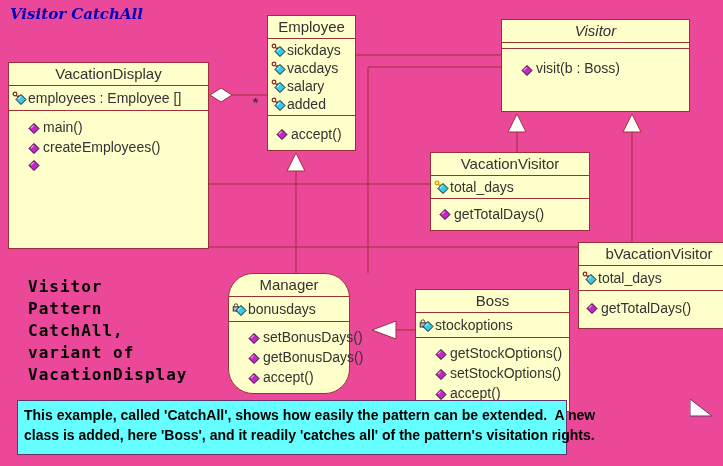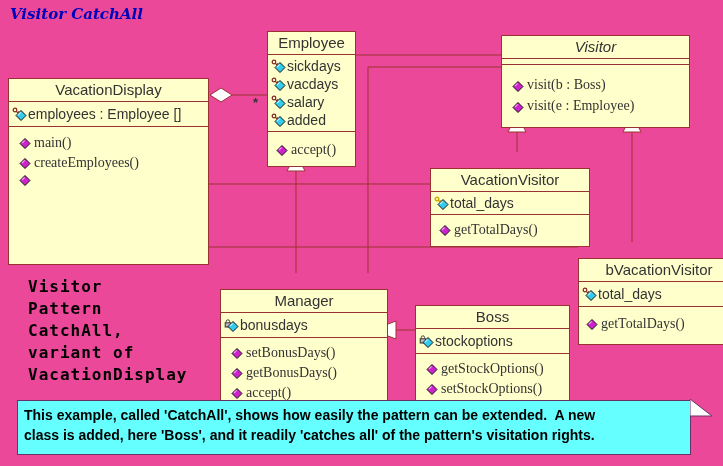--- a/index.html
+++ b/index.html
@@ -8,39 +8,39 @@
     font-family:"Liberation Sans", sans-serif; overflow:hidden;
   }
   #diagram-title {
     position:absolute; left:10px; top:5px;
     font-family:"DejaVu Serif", serif; font-style:italic; font-weight:bold;
     font-size:15px; color:#0000BB;
   }
   svg.connector-layer { position:absolute; left:0; top:0; z-index:0; }
   .uml-box {
     position:absolute; background:#FFFFCC; border:1px solid #993333;
-    z-index:2; box-sizing:border-box; color:#222;margin-top:16px;
+    z-index:2; box-sizing:border-box; color:#222;
   }
   .uml-title {
     border-bottom:1px solid #993333; text-align:center; font-size:15px;
     padding:2px 3px 3px; color:#333; white-space:nowrap;
   }
   .uml-title.italic { font-style:italic; }
   .uml-attrs { border-bottom:1px solid #993333; padding:3px 2px 3px 3px; }
-  .uml-methods { padding:6px 2px 2px 9px;font-family:Liberation Serif, serif; }
+  .uml-methods { padding:6px 2px 2px 18px; }
   .uml-row { display:flex; align-items:center; font-size:14px; line-height:18px; white-space:nowrap; color:#333; }
   .uml-row .icon { flex:0 0 auto; width:15px; height:14px; margin-right:1px; }
   .mult-label { position:absolute; font-size:13px; font-weight:bold; color:#333; z-index:3; }
   #caption {
     position:absolute; left:28px; top:276px; z-index:2;
     font-family:"DejaVu Sans Mono", monospace; font-weight:bold;
     font-size:16px; letter-spacing:1px; line-height:22px; color:#000;
   }
   #note {
-    position:absolute; left:17px; top:400px; width:674px; height:55px;
+    position:absolute; left:17px; top:400px; width:550px; height:55px;
     background:#66FFFF; border:1px solid #663366; z-index:2; box-sizing:border-box;
   }
   #note .note-text {
     padding:4px 6px; font-size:14px; font-weight:bold; line-height:20px;
     color:#000;
   }
   .note-line { white-space:pre; }
   #note-fold { position:absolute; left:690px; top:399px; z-index:3; }
 </style>
 </head>
@@ -195,27 +195,20 @@
     <div class="uml-title italic">Visitor</div>
     <div class="uml-attrs" style="height:5px; padding:0;"></div>
     <div class="uml-methods" style="padding-top:9px;">
       <div class="uml-row" style="line-height:21px;">
         <span class="icon"><svg width="15" height="14" viewBox="0 0 15 14">
               <polygon points="7,2.5 12,7.5 7,12.5 2,7.5" fill="#CC22CC" stroke="#111" stroke-width="1"></polygon>
               <line x1="4" y1="7" x2="6.7" y2="4.3" stroke="#F39BF3" stroke-width="1.2"></line>
             </svg></span>
         <span>visit(b : Boss)</span>
       </div>
-      <div class="uml-row" style="line-height:21px;">
-        <span class="icon"><svg width="15" height="14" viewBox="0 0 15 14">
-              <polygon points="7,2.5 12,7.5 7,12.5 2,7.5" fill="#CC22CC" stroke="#111" stroke-width="1"></polygon>
-              <line x1="4" y1="7" x2="6.7" y2="4.3" stroke="#F39BF3" stroke-width="1.2"></line>
-            </svg></span>
-        <span>visit(e : Employee)</span>
-      </div>
     </div>
   </div>
 
   <div class="uml-box" style="left:430px; top:152px; width:160px; height:79px;">
     <div class="uml-title">VacationVisitor</div>
     <div class="uml-attrs" style="padding-top:2px; padding-bottom:2px;">
       <div class="uml-row">
         <span class="icon"><svg width="15" height="14" viewBox="0 0 15 14">
               <circle cx="3" cy="3" r="1.8" fill="none" stroke="#CCAA00" stroke-width="1.4"></circle>
               <line x1="4.3" y1="4.3" x2="7.2" y2="7.2" stroke="#CCAA00" stroke-width="1.4"></line>
@@ -255,21 +248,21 @@
       <div class="uml-row">
         <span class="icon"><svg width="15" height="14" viewBox="0 0 15 14">
               <polygon points="7,2.5 12,7.5 7,12.5 2,7.5" fill="#CC22CC" stroke="#111" stroke-width="1"></polygon>
               <line x1="4" y1="7" x2="6.7" y2="4.3" stroke="#F39BF3" stroke-width="1.2"></line>
             </svg></span>
         <span>getTotalDays()</span>
       </div>
     </div>
   </div>
 
-  <div class="uml-box" style="left:220px; top:273px; width:168px; height:121px;">
+  <div class="uml-box" style="left:228px; top:273px; width:122px; height:121px;border-radius:25px;">
     <div class="uml-title">Manager</div>
     <div class="uml-attrs" style="padding-top:3px; padding-bottom:3px;text-align:center;">
       <div class="uml-row">
         <span class="icon"><svg width="15" height="14" viewBox="0 0 15 14">
               <path d="M2.2 4.8 v-1.3 a1.7 1.7 0 0 1 3.4 0 v1.3" fill="none" stroke="#444" stroke-width="1"></path>
               <rect x="1.2" y="4.8" width="5.4" height="4.2" fill="#BBBBBB" stroke="#333" stroke-width="1"></rect>
               <polygon points="9,3.5 14,8.5 9,13.5 4,8.5" fill="#33CCEE" stroke="#111" stroke-width="1"></polygon>
               <line x1="6" y1="8" x2="8.7" y2="5.3" stroke="#BFF2FF" stroke-width="1.2"></line>
             </svg></span>
         <span>bonusdays</span>

